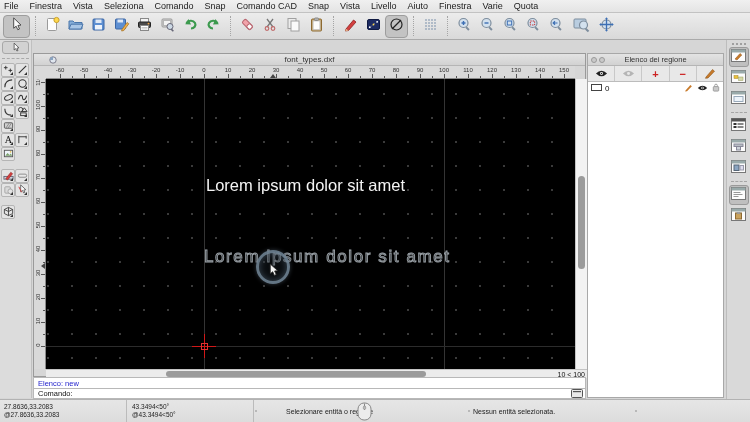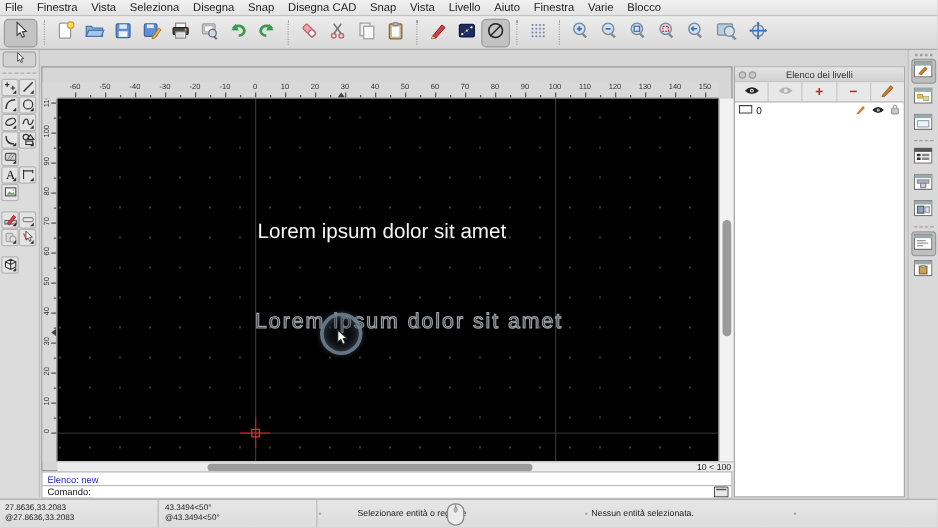--- a/index.html
+++ b/index.html
@@ -139,30 +139,30 @@
   .mouse-icon { position:absolute; left:357px; top:2px; }
 </style>
 </head>
 <body>
 
 <div class="menubar" id="menubar">
     <span>File</span>
     <span>Finestra</span>
     <span>Vista</span>
     <span>Seleziona</span>
-    <span>Disegna</span>
+    <span>Comando</span>
     <span>Snap</span>
-    <span>Disegna CAD</span>
+    <span>Comando CAD</span>
     <span>Snap</span>
     <span>Vista</span>
     <span>Livello</span>
     <span>Aiuto</span>
     <span>Finestra</span>
     <span>Varie</span>
-    <span>Blocco</span>
+    <span>Quota</span>
   </div>
 
 <div class="toolbar">
   <button class="tbtn pressed wide">
     <span><svg width="15" height="15" viewBox="0 0 16 16">
           <path d="M5 1 L5 12 L7.6 9.8 L9.4 13.6 L11.2 12.8 L9.5 9 L12.8 8.6 Z" fill="#fbfbfb" stroke="#444" stroke-width="1"></path>
         </svg></span>
   </button>
   <span class="vsep"></span>
   <button class="tbtn">
@@ -450,20 +450,27 @@
     <div class="lt-gap"></div>
     <button class="ltbtn sub">
         <span><svg width="11" height="11" viewBox="0 0 12 12">
             <path d="M6 1.5 L10.5 3.8 L10.5 8.2 L6 10.5 L1.5 8.2 L1.5 3.8 Z M6 1.5 L6 6 M1.5 3.8 L6 6 L10.5 3.8 M6 6 L6 10.5" fill="none" stroke="#333" stroke-width="0.9"></path>
           </svg></span>
       </button>
   </div>
 </div>
 
 <div class="subwindow">
+  <div class="sw-title">
+    <span class="doc-icon"><svg width="8" height="8" viewBox="0 0 10 10">
+          <circle cx="5" cy="5" r="4" fill="#dfe6ee" stroke="#667"></circle>
+          <path d="M5 1 A4 4 0 0 0 1 5 L5 5 Z" fill="#8aa4c0"></path>
+        </svg></span>
+    <span>font_types.dxf</span>
+  </div>
   <div class="ruler-corner"></div>
   <div class="hruler" id="hruler">
       <div class="htick" style="left: 14px; height: 4px;"></div>
       <span class="hlabel" style="left: 14px;">-60</span>
       <div class="htick" style="left: 26px; height: 2px;"></div>
       <div class="htick" style="left: 38px; height: 4px;"></div>
       <span class="hlabel" style="left: 38px;">-50</span>
       <div class="htick" style="left: 50px; height: 2px;"></div>
       <div class="htick" style="left: 62px; height: 4px;"></div>
       <span class="hlabel" style="left: 62px;">-40</span>
@@ -602,21 +609,21 @@
         </svg></span>
   </button>
 </div>
 
 <div class="layer-panel">
   <div class="lp-title">
     <span class="lp-dots">
         <i></i>
         <i></i>
       </span>
-    <span>Elenco dei livelli</span>
+    <span>Elenco dei regione</span>
   </div>
   <div class="lp-toolbar">
     <button class="lp-btn">
         <span><svg width="13" height="9" viewBox="0 0 14 9">
             <path d="M1 4.5 Q7 -1.5 13 4.5 Q7 10.5 1 4.5 Z" fill="#222"></path>
             <circle cx="7" cy="4.5" r="1.6" fill="#fff"></circle>
             <circle cx="7" cy="4.5" r="0.8" fill="#222"></circle>
           </svg></span>
       </button>
     <button class="lp-btn">

